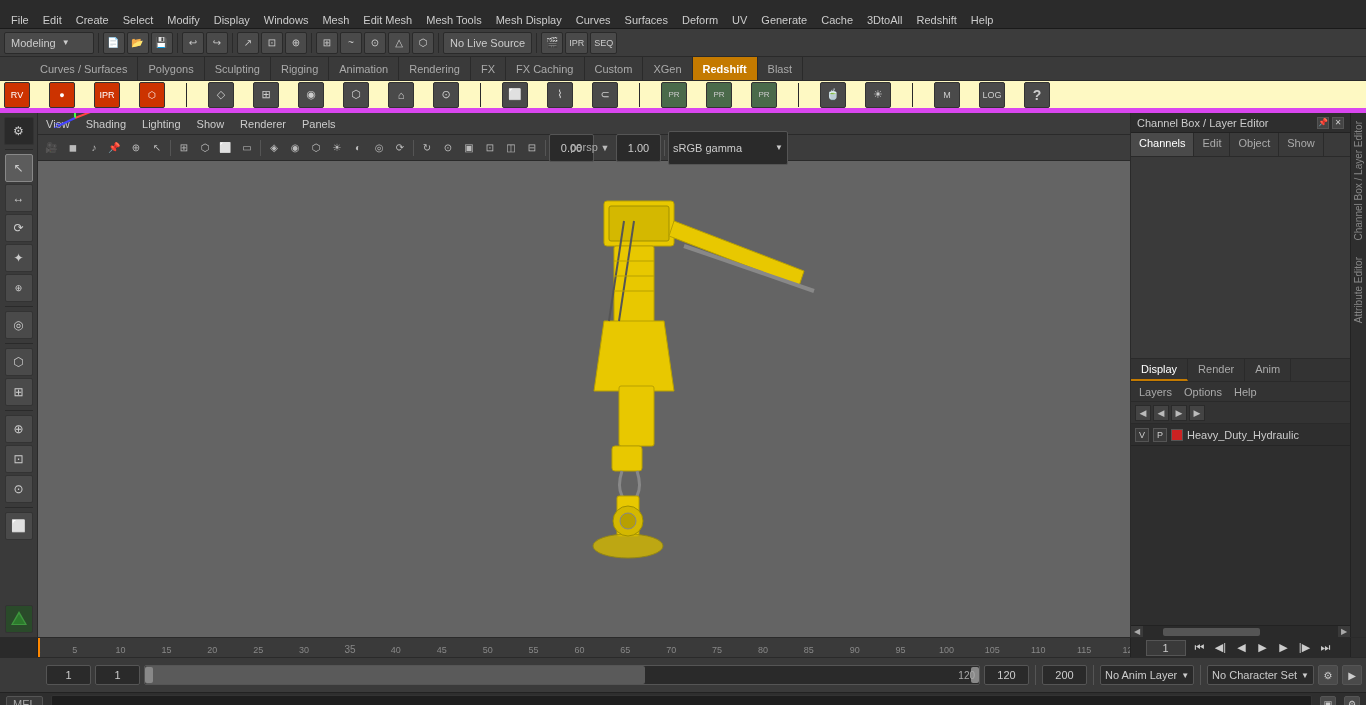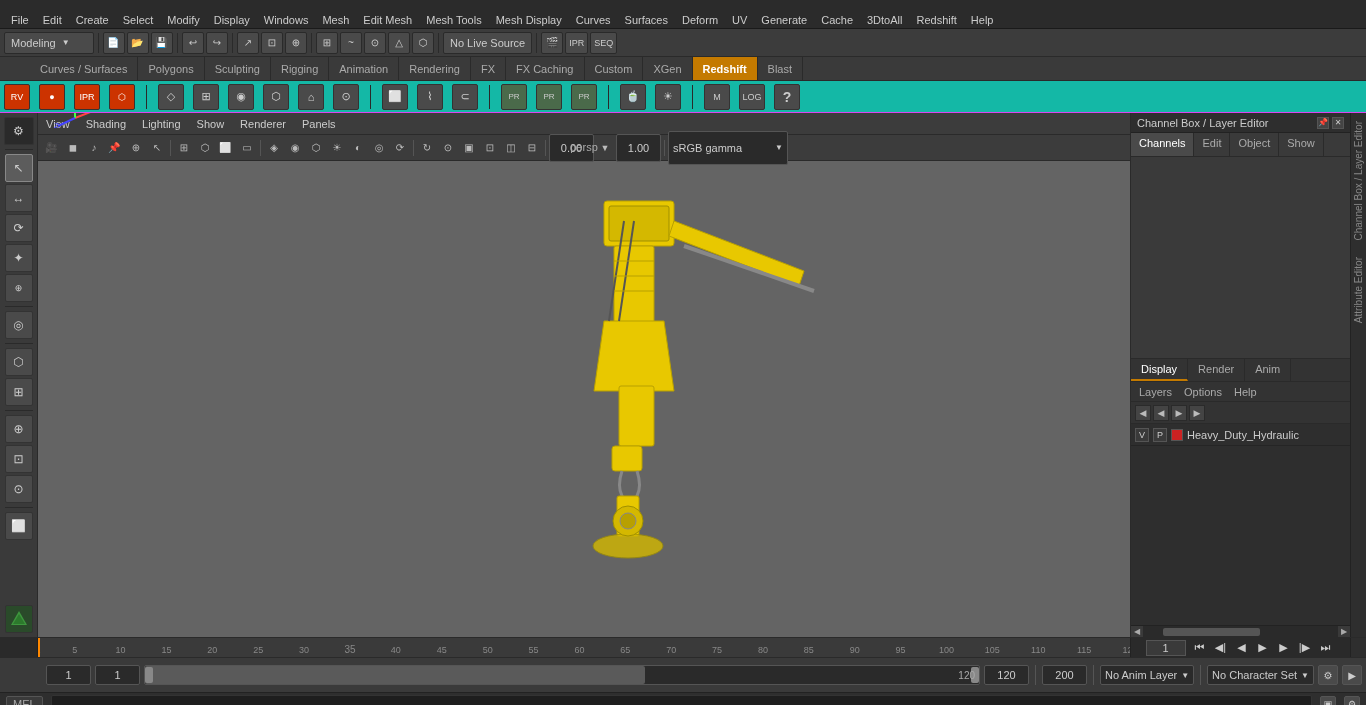--- a/index.html
+++ b/index.html
@@ -108,26 +108,26 @@
     }
     .tab.active {
       background: #c47a00;
       color: #ffffff;
       font-weight: bold;
     }
 
     
     #toolbar2 {
       height: 32px;
-      background: #14b8a6;
-      display: flex;
-      align-items: center;
-      padding: 0 4px;
-      border-bottom: 1px solid #d946ef;
-      gap: 9px;
+      background: #fef9c3;
+      display: flex;
+      align-items: center;
+      padding: 0 4px;
+      border-bottom: 5px solid #d946ef;
+      gap: 19px;
     }
     .tb2-btn {
       height: 26px;
       min-width: 26px;
       background: #4a4a4a;
       border: 1px solid #333;
       border-radius: 2px;
       display: flex;
       align-items: center;
       justify-content: center;

